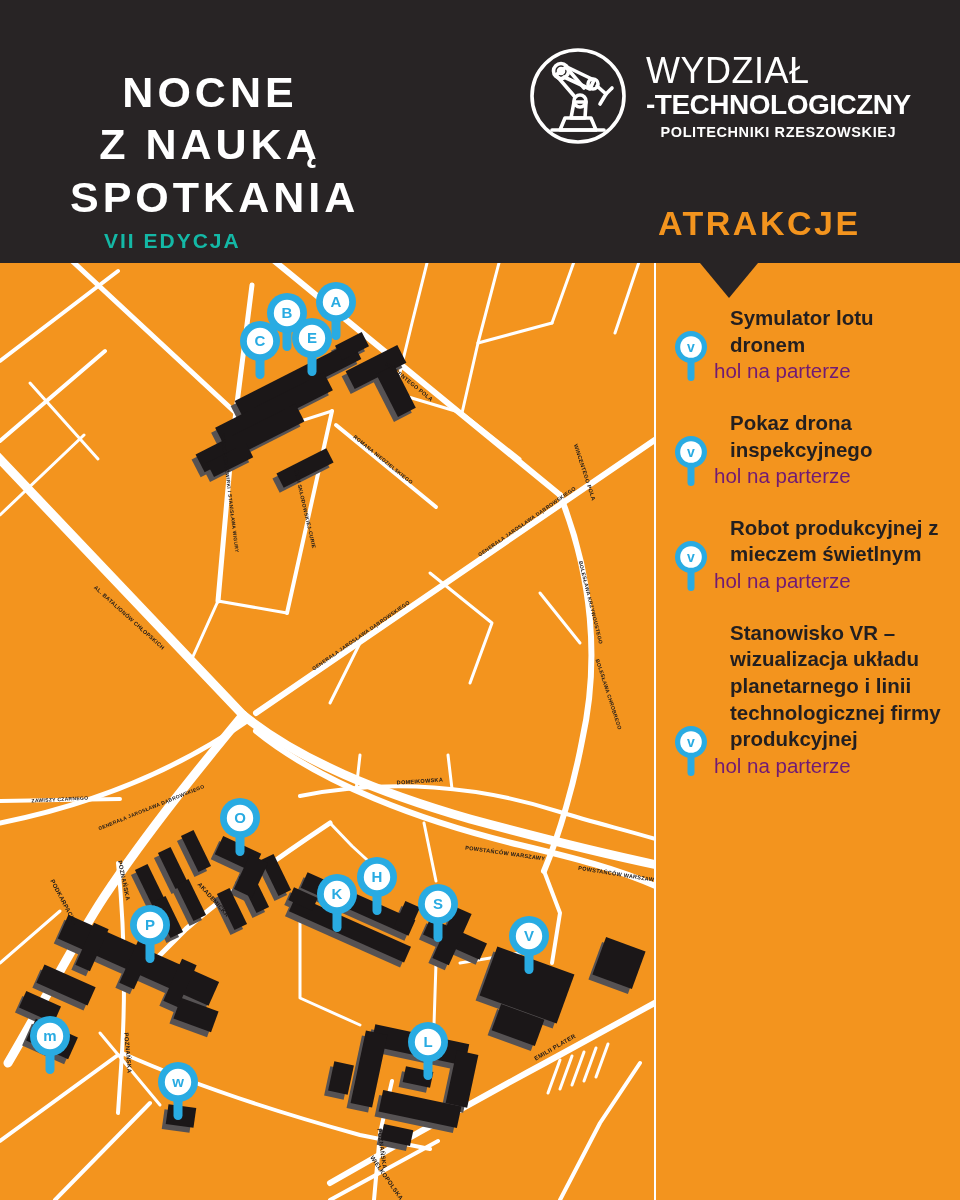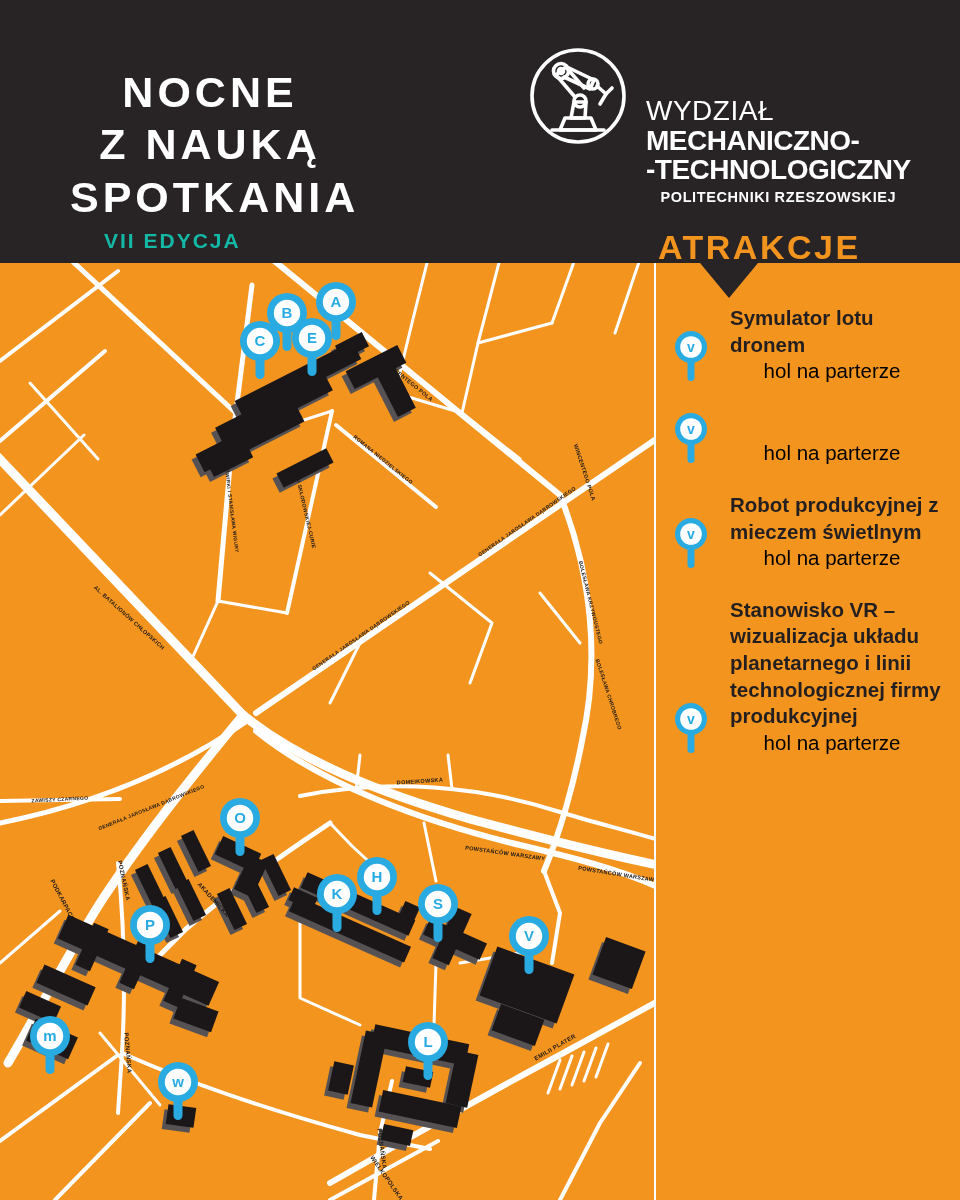--- a/index.html
+++ b/index.html
@@ -7,38 +7,38 @@
        background:#F3941E;font-family:"Liberation Sans",sans-serif;}
 
   
   .header{position:absolute;left:0;top:0;width:960px;height:263px;background:#282425;}
   .logo-block{position:absolute;left:70px;top:52px;width:280px;text-align:center;color:#fff;margin-top:14px;}
   .logo-line{font-size:43px;font-weight:bold;letter-spacing:4px;line-height:1.22;}
   .edition{color:#14b8a6;font-size:21px;font-weight:bold;letter-spacing:2px;
            text-align:left;padding-left:34px;margin-top:6px;}
   .faculty-logo{position:absolute;left:528px;top:46px;}
   .faculty-text{position:absolute;left:646px;top:52px;color:#fff;line-height:1.06;}
-  .fac-l1{font-size:28px;font-weight:normal;letter-spacing:.5px;margin-top:44px;}
+  .fac-l1{font-size:36px;font-weight:normal;letter-spacing:.5px;}
   .fac-l2,.fac-l3{font-size:28px;font-weight:bold;letter-spacing:-.5px;}
   .fac-l4{font-size:14.5px;font-weight:bold;letter-spacing:.6px;margin-top:5px;text-align:center;}
   .atrakcje{position:absolute;left:658px;top:204px;color:#F3941E;
-            font-size:34px;font-weight:bold;letter-spacing:2.5px;margin-top:24px;}
+            font-size:34px;font-weight:bold;letter-spacing:2.5px;}
   .pointer{position:absolute;left:700px;top:263px;width:0;height:0;
            border-left:29px solid transparent;border-right:29px solid transparent;
            border-top:35px solid #282425;z-index:5;}
 
   
   .sidebar{position:absolute;left:654px;top:263px;width:306px;height:937px;
            background:#F3941E;border-left:2px solid #fff;box-sizing:border-box;
            padding:42px 10px 0 16px;z-index:2;}
   .attraction{display:flex;align-items:flex-end;margin-bottom:25px;}
   .attraction .pin-svg{flex:0 0 38px;margin-right:4px;}
   .a-text{width:244px;color:#231F20;}
   .a-title{font-weight:bold;font-size:20.5px;line-height:1.3;margin-left:16px;}
-  .a-loc{font-size:20.5px;line-height:1.3;color:#000000;text-align:center;}
+  .a-loc{font-size:20.5px;line-height:1.3;color:#701a75;}
   .pin-svg .pin-fill{fill:#29ABE2}
   .pin-svg .pin-inner{fill:#fff}
   .pin-svg text{fill:#29ABE2;font-size:14px;font-weight:bold;text-anchor:middle;
                 font-family:"Liberation Sans",sans-serif;}
 
   
   .map-wrap{position:absolute;left:0;top:263px;width:656px;height:937px;}
   #streets path{stroke:#fff;fill:none;stroke-linecap:round;stroke-linejoin:round;}
   #streets .w8{stroke-width:9}
   #streets .w6{stroke-width:6}
@@ -79,21 +79,20 @@
         <path d="M -11,-29 L 16,-16 L 12,-7 L -14,-19"></path>
         <circle cx="15" cy="-12" r="5"></circle>
         <path d="M 19,-10 L 28,-2 L 22,8"></path>
         <path d="M 28,-2 L 34,-8"></path>
       </g>
     </svg>
   </div>
 
   <div class="faculty-text">
     <div class="fac-l1">WYDZIAŁ</div>
-    <div class="fac-l2">MECHANICZNO-</div>
     <div class="fac-l3">-TECHNOLOGICZNY</div>
     <div class="fac-l4">POLITECHNIKI RZESZOWSKIEJ</div>
   </div>
 
   <div class="atrakcje">ATRAKCJE</div>
 </div>
 <div class="pointer"></div>
 
 <div class="map-wrap">
 <svg width="656" height="937" viewBox="0 0 656 937">
@@ -342,20 +341,21 @@
   </div>
 
   <div class="attraction">
     <svg class="pin-svg" width="38" height="57" viewBox="-19 -19 38 57">
       <rect class="pin-fill" x="-3.5" y="4" width="7" height="30" rx="3.5"></rect>
       <circle class="pin-fill" r="16"></circle>
       <circle class="pin-inner" r="10.8"></circle>
       <text class="pin-letter" y="4.8">v</text>
     </svg>
     <div class="a-text">
+      <div class="a-title">Pokaz drona inspekcyjnego</div>
       <div class="a-loc">hol na parterze</div>
     </div>
   </div>
 
   <div class="attraction">
     <svg class="pin-svg" width="38" height="57" viewBox="-19 -19 38 57">
       <rect class="pin-fill" x="-3.5" y="4" width="7" height="30" rx="3.5"></rect>
       <circle class="pin-fill" r="16"></circle>
       <circle class="pin-inner" r="10.8"></circle>
       <text class="pin-letter" y="4.8">v</text>

